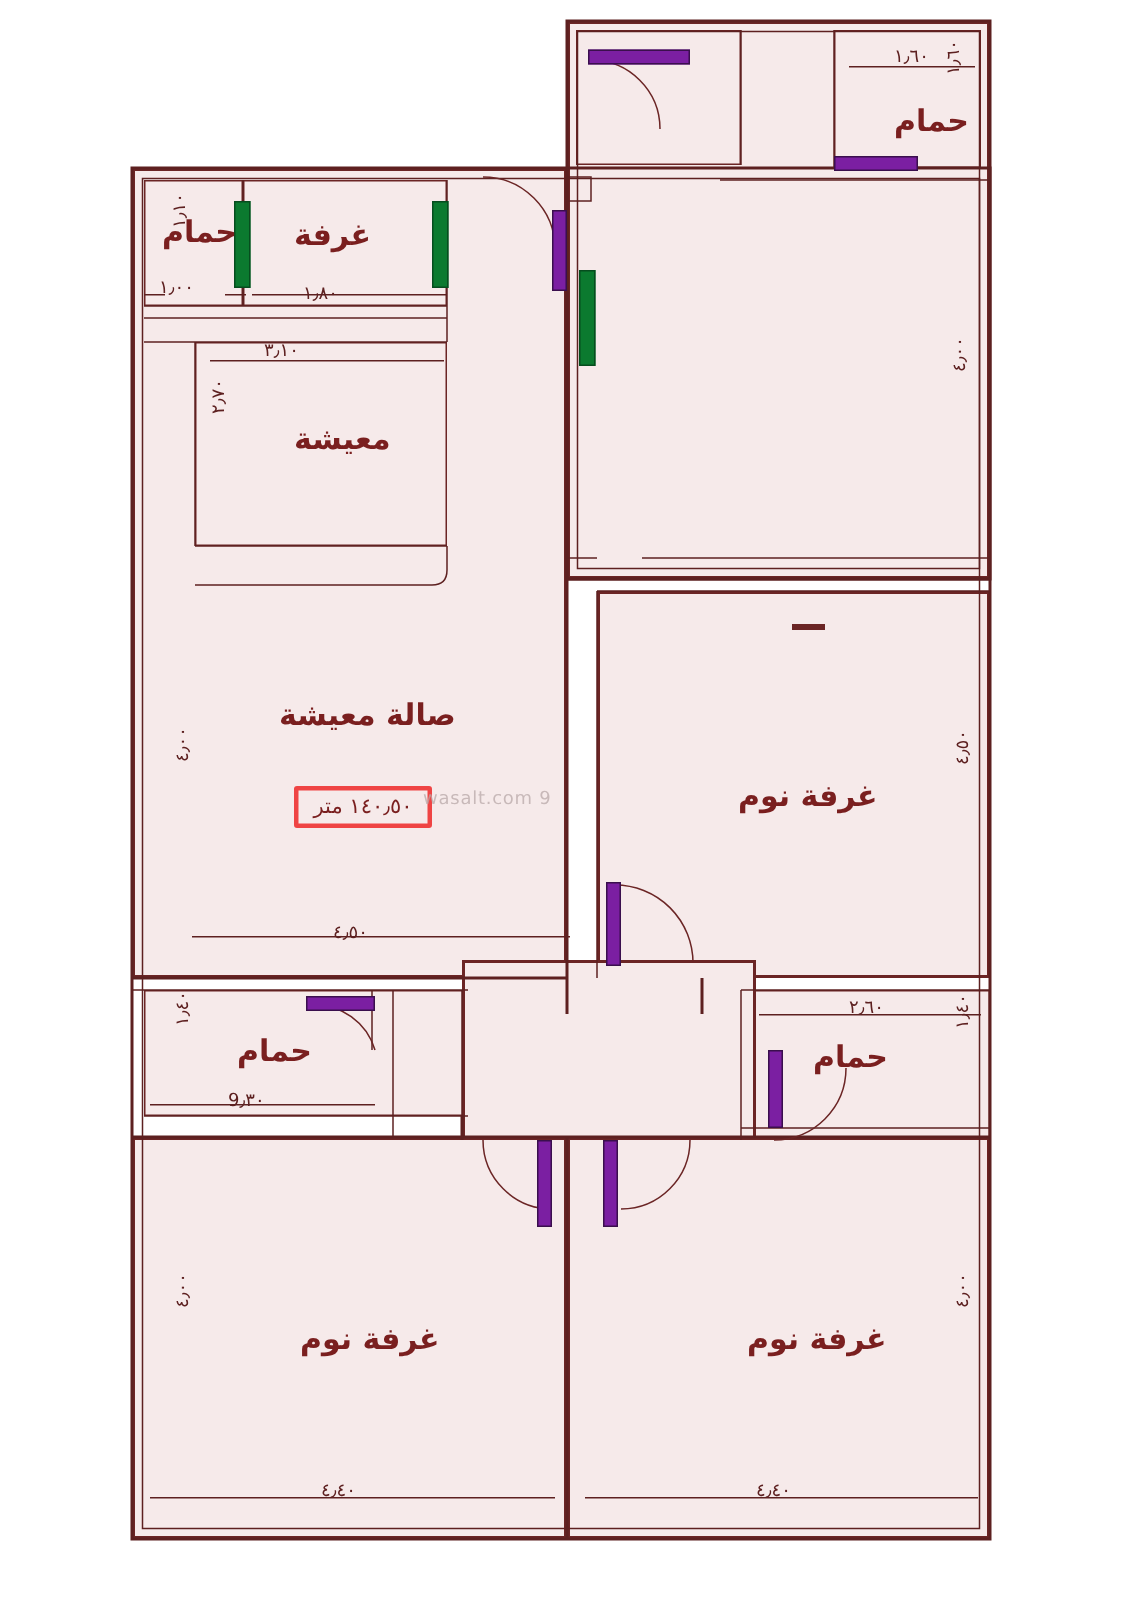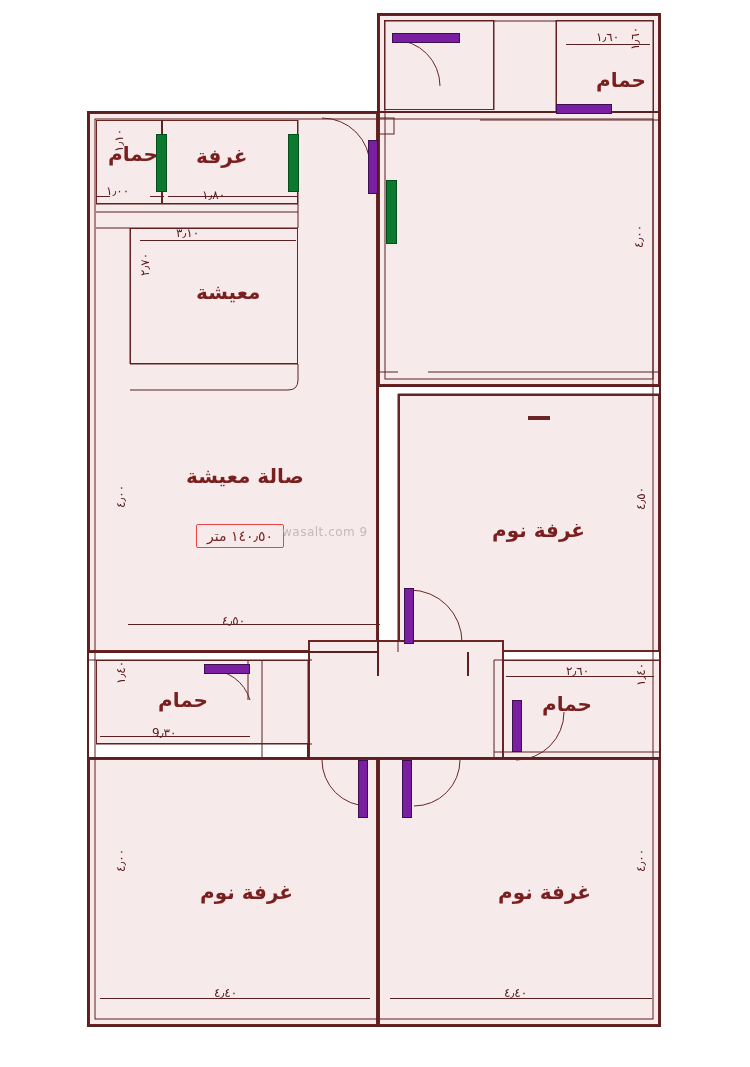--- a/index.html
+++ b/index.html
@@ -7,21 +7,21 @@
   #plan{position:relative;width:750px;height:1067px;background:#ffffff;overflow:hidden;}
 
   
   .abs{position:absolute;}
   .room{position:absolute;background:#f6eaea;border:2px solid #6b2525;box-sizing:border-box;}
   .room.thin{border-width:1px;}
   .wallfill{position:absolute;background:#ffffff;}
   .label{position:absolute;color:#7a1f1f;font-size:20px;font-weight:600;white-space:nowrap;direction:rtl;}
   .dim{position:absolute;color:#5d2020;font-size:12px;white-space:nowrap;direction:rtl;}
   .dim.vert{transform:rotate(-90deg);transform-origin:left top;}
-  .area-box{position:absolute;border:1px solid #ef4444;color:#7a1f1f;font-size:14px;padding:3px 10px;border-radius:2px;background:#f6eaea;white-space:nowrap;}
+  .area-box{position:absolute;border:3px solid #ef4444;color:#7a1f1f;font-size:14px;padding:3px 10px;border-radius:2px;background:#f6eaea;white-space:nowrap;}
   .win{position:absolute;background:#7b1fa2;border:1px solid #3a0f4d;}
   .win-v{position:absolute;background:#7b1fa2;border:1px solid #3a0f4d;}
   .green{position:absolute;background:#0b7a2f;}
   .watermark{position:absolute;color:#b9a9a9;font-size:12px;letter-spacing:.5px;opacity:.75;}
   .tick{position:absolute;background:#5d2020;}
   svg.overlay{position:absolute;left:0;top:0;width:750px;height:1067px;pointer-events:none;}
 </style>
 </head>
 <body>
 

